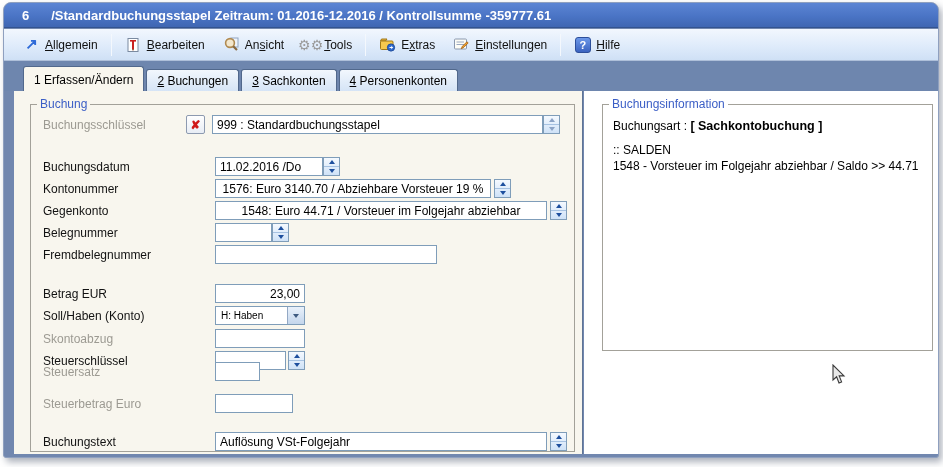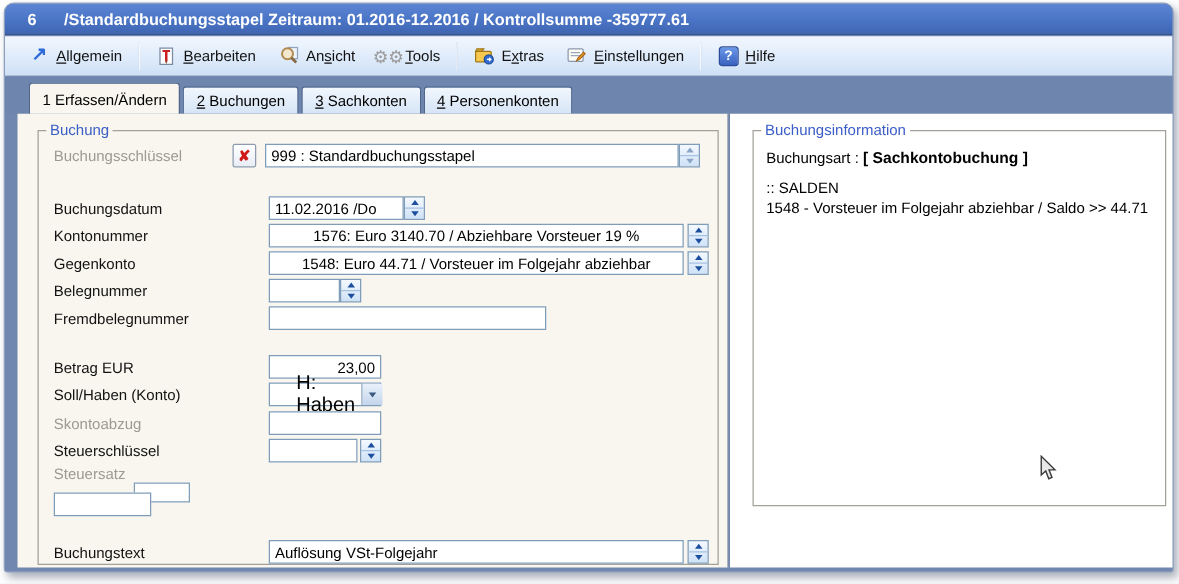--- a/index.html
+++ b/index.html
@@ -73,21 +73,21 @@
   .tri-down{width:0;height:0;border-left:3px solid transparent;border-right:3px solid transparent;
     border-top:4px solid #1d4f9e;}
   .spinner.dis .tri-up{border-bottom-color:#8ba3c6;}
   .spinner.dis .tri-down{border-top-color:#8ba3c6;}
 
   .xbtn{width:19px;height:19px;border:1px solid #8d9ab0;background:linear-gradient(#ffffff,#e8edf5);
     border-radius:2px;display:flex;align-items:center;justify-content:center;
     color:#d01818;font-weight:bold;font-size:12px;margin-right:7px;cursor:default;flex:none;}
 
   .combo{display:flex;align-items:center;height:19px;border:1px solid #7f9db9;background:#fff;flex:none;}
-  .combo-text{font-size:16px;padding:0 5px;flex:1;margin-left:16px;}
+  .combo-text{font-size:10px;padding:0 5px;flex:1;}
   .combo-btn{width:17px;height:17px;border-left:1px solid #93a8c4;flex:none;
     background:linear-gradient(#e9f1fb,#c4d6ec);display:flex;align-items:center;justify-content:center;}
   .combo-btn .tri-down{border-top-color:#3e5a80;}
 
   
   .info-line{position:absolute;font-size:12px;color:#000;white-space:nowrap;}
   .info-bold{font-weight:bold;font-size:12.5px;}
   .salden{line-height:15.5px;}
 
   
@@ -213,21 +213,21 @@
               <i class="tri-up"></i>
             </div>
             <div class="sp-half">
               <i class="tri-down"></i>
             </div>
           </div>
       </div>
 
       <div class="frow" style="left:29px;top:88px;">
         <span class="flabel">Kontonummer</span>
-        <input class="fld center" style="width: 332px;" readonly="" value="1576: Euro 3140.70 / Abziehbare Vorsteuer 19 %">
+        <input class="fld center" style="width: 276px;" readonly="" value="1576: Euro 3140.70 / Abziehbare Vorsteuer 19 %">
         <div class="spinner" style="margin-left:3px;">
             <div class="sp-half top">
               <i class="tri-up"></i>
             </div>
             <div class="sp-half">
               <i class="tri-down"></i>
             </div>
           </div>
       </div>
 
@@ -288,45 +288,46 @@
         <div class="spinner" style="margin-left:2px;">
             <div class="sp-half top">
               <i class="tri-up"></i>
             </div>
             <div class="sp-half">
               <i class="tri-down"></i>
             </div>
           </div>
       </div>
 
-      <div class="frow" style="left:29px;top:281px;flex-direction:column;">
+      <div class="frow" style="left:29px;top:271px;">
         <span class="flabel dis">Steuersatz</span>
         <input class="fld" style="width: 45px;" readonly="" value="">
       </div>
 
       <div class="frow" style="left:29px;top:303px;">
+        <span class="flabel dis">Steuerbetrag Euro</span>
         <input class="fld" style="width: 78px;" readonly="" value="">
       </div>
 
       <div class="frow" style="left:29px;top:341px;">
         <span class="flabel">Buchungstext</span>
         <input class="fld" style="width: 332px;" readonly="" value="Auflösung VSt-Folgejahr">
         <div class="spinner" style="margin-left:3px;">
             <div class="sp-half top">
               <i class="tri-up"></i>
             </div>
             <div class="sp-half">
               <i class="tri-down"></i>
             </div>
           </div>
       </div>
     </div>
 
     <div class="right-pane">
-      <div class="groupbox" style="left:18px;top:13px;width:331px;height:301px;">
+      <div class="groupbox" style="left:18px;top:13px;width:331px;height:247px;">
         <span class="gb-label gb-white">Buchungsinformation</span>
       </div>
 
       <div class="info-line" style="left:29px;top:28px;">
         <span>Buchungsart :</span>&nbsp;<span class="info-bold">[ Sachkontobuchung ]</span>
       </div>
 
       <div class="info-line salden" style="left:29px;top:52px;">
         <div>:: SALDEN</div>
         <div>1548 - Vorsteuer im Folgejahr abziehbar / Saldo &gt;&gt; 44.71</div>

